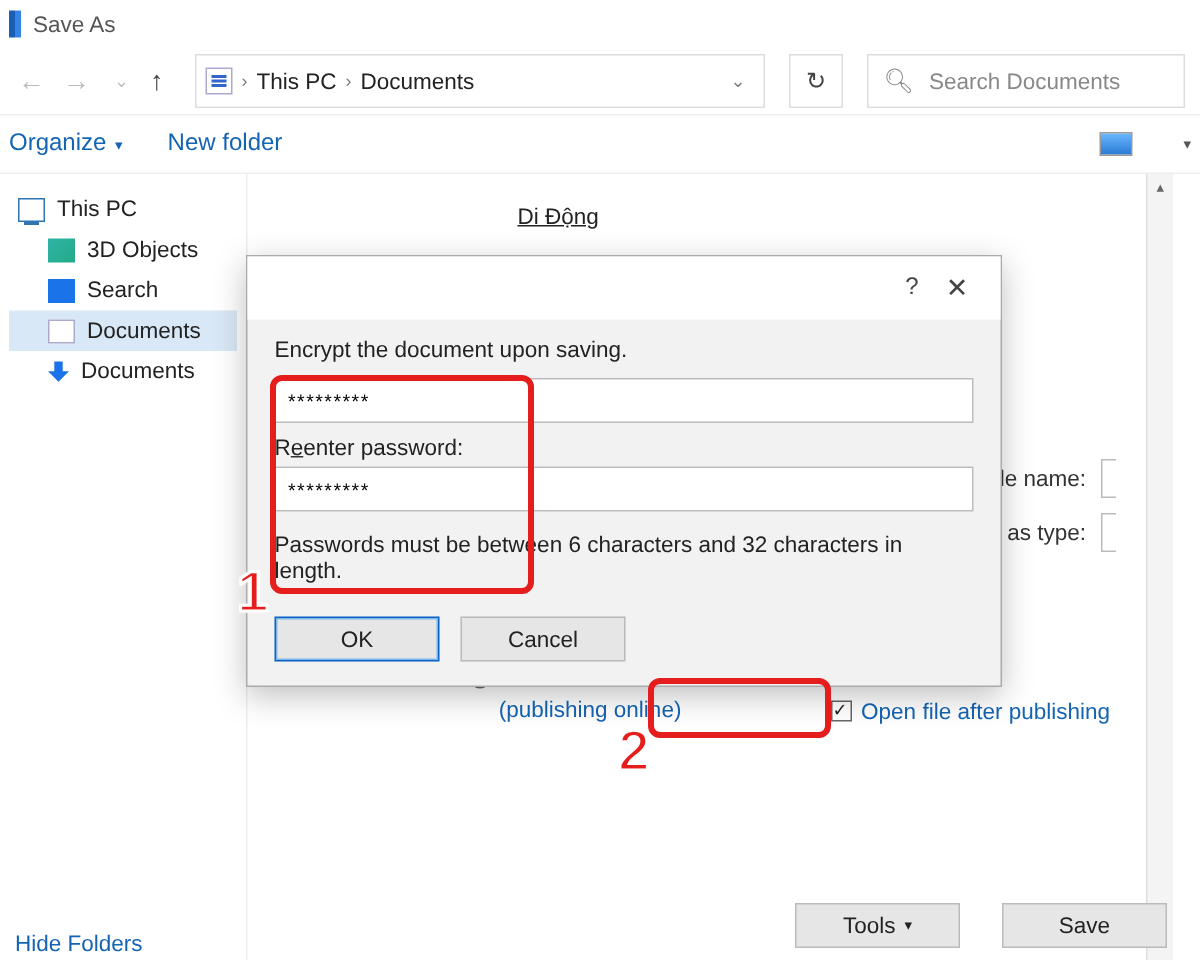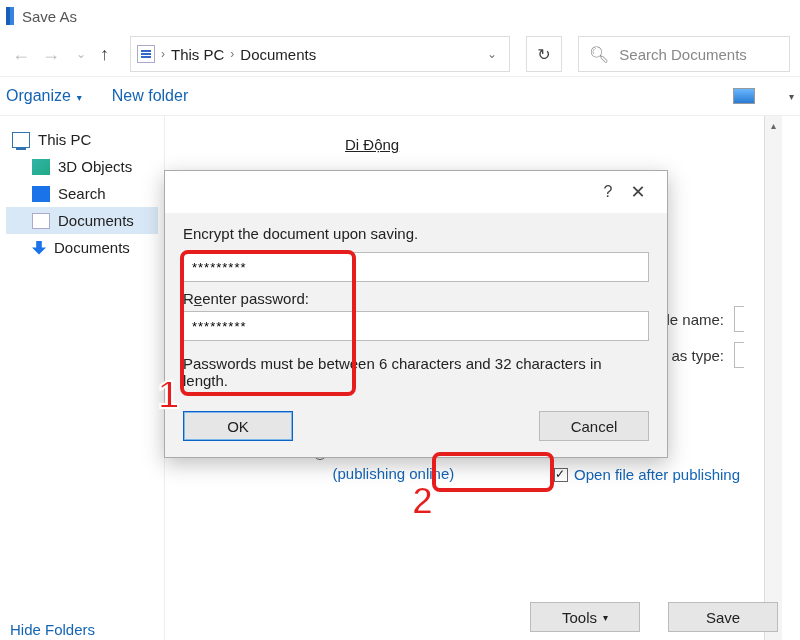--- a/index.html
+++ b/index.html
@@ -74,21 +74,21 @@
 .dialog .dlg-title { height:42px; background:#fff; display:flex; align-items:center; padding:0 14px; font-size:16px; }
 .dialog .dlg-title .sp { flex:1; }
 .dialog .dlg-title .q { width:30px; text-align:center; font-size:16px; color:#444; }
 .dialog .dlg-title .x { width:30px; text-align:center; font-size:18px; color:#444; }
 .dialog .dlg-body { padding:12px 18px 16px 18px; font-size:15px; }
 .dialog .dlg-body .msg { margin-bottom:10px; }
 .dialog .dlg-body .grp { position:relative; }
 .dialog .dlg-body .glabel { margin:8px 0 4px 0; }
 .dialog .dlg-body .pwd { width:100%; height:30px; border:1px solid #bbb; background:#fff; padding:2px 8px; font-size:13px; letter-spacing:1px; }
 .dialog .dlg-body .help { margin-top:14px; }
-.dialog .dlg-foot { display:flex; justify-content:space-between; gap:14px; padding:6px 18px 16px 18px; }
+.dialog .dlg-foot { display:flex; justify-content:flex-start; gap:14px; padding:6px 18px 16px 18px; }
 .dialog .dlg-foot .dbtn { width:110px; height:30px; background:#e6e6e6; border:1px solid #bbb; display:flex; align-items:center; justify-content:center; }
 .dialog .dlg-foot .dbtn.primary { border:1px solid #0a64c8; box-shadow:inset 0 0 0 1px #7db7ea; }
 
 
 .redbox { position:absolute; border:4px solid #e61d1d; border-radius:8px; pointer-events:none; }
 .rednum { position:absolute; font-size:38px; font-weight:900; color:#e61d1d; -webkit-text-stroke:2px #fff; text-shadow:0 0 3px #fff; pointer-events:none; }
 
 .underline { text-decoration: underline; text-decoration-color:#333; text-underline-offset:1px; }
 </style>
 </head>

